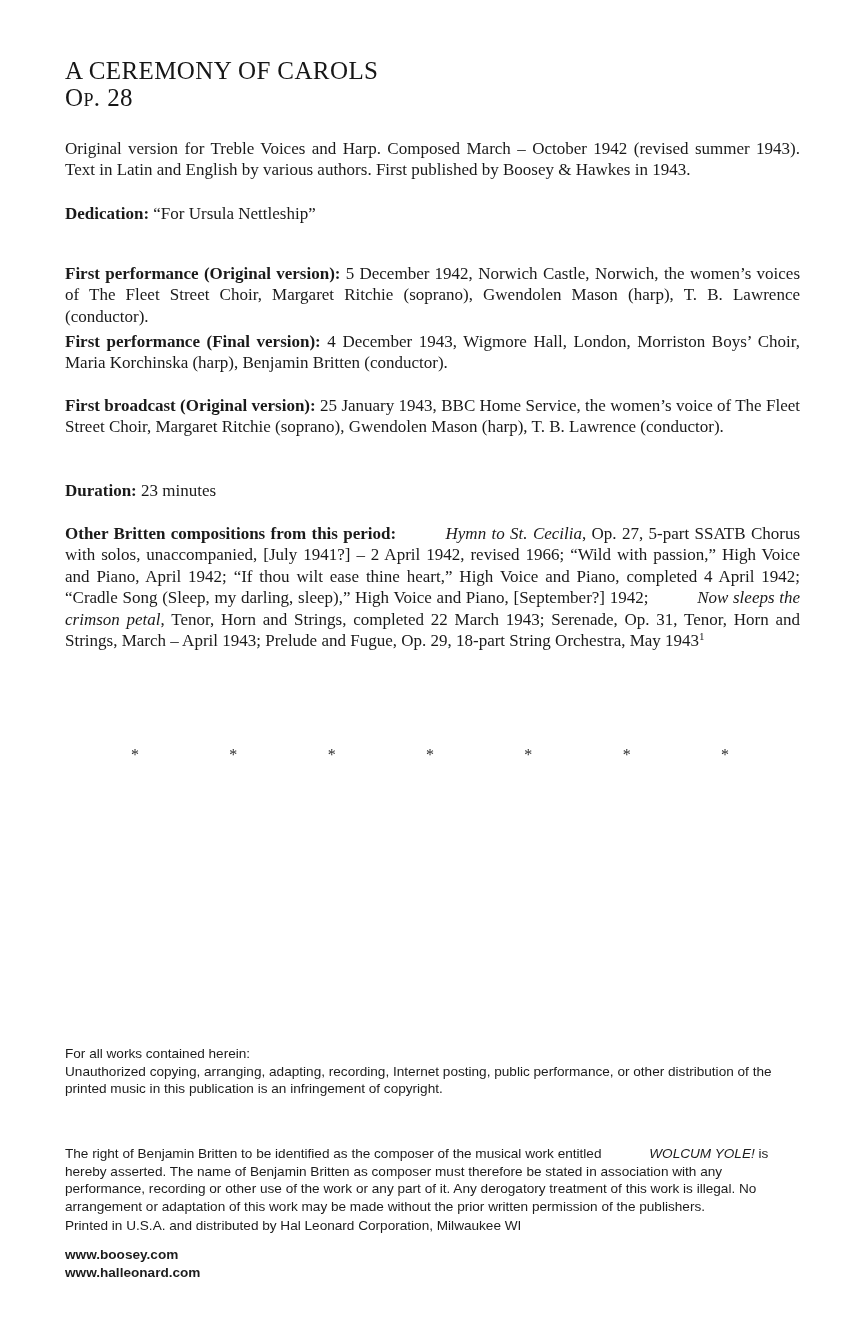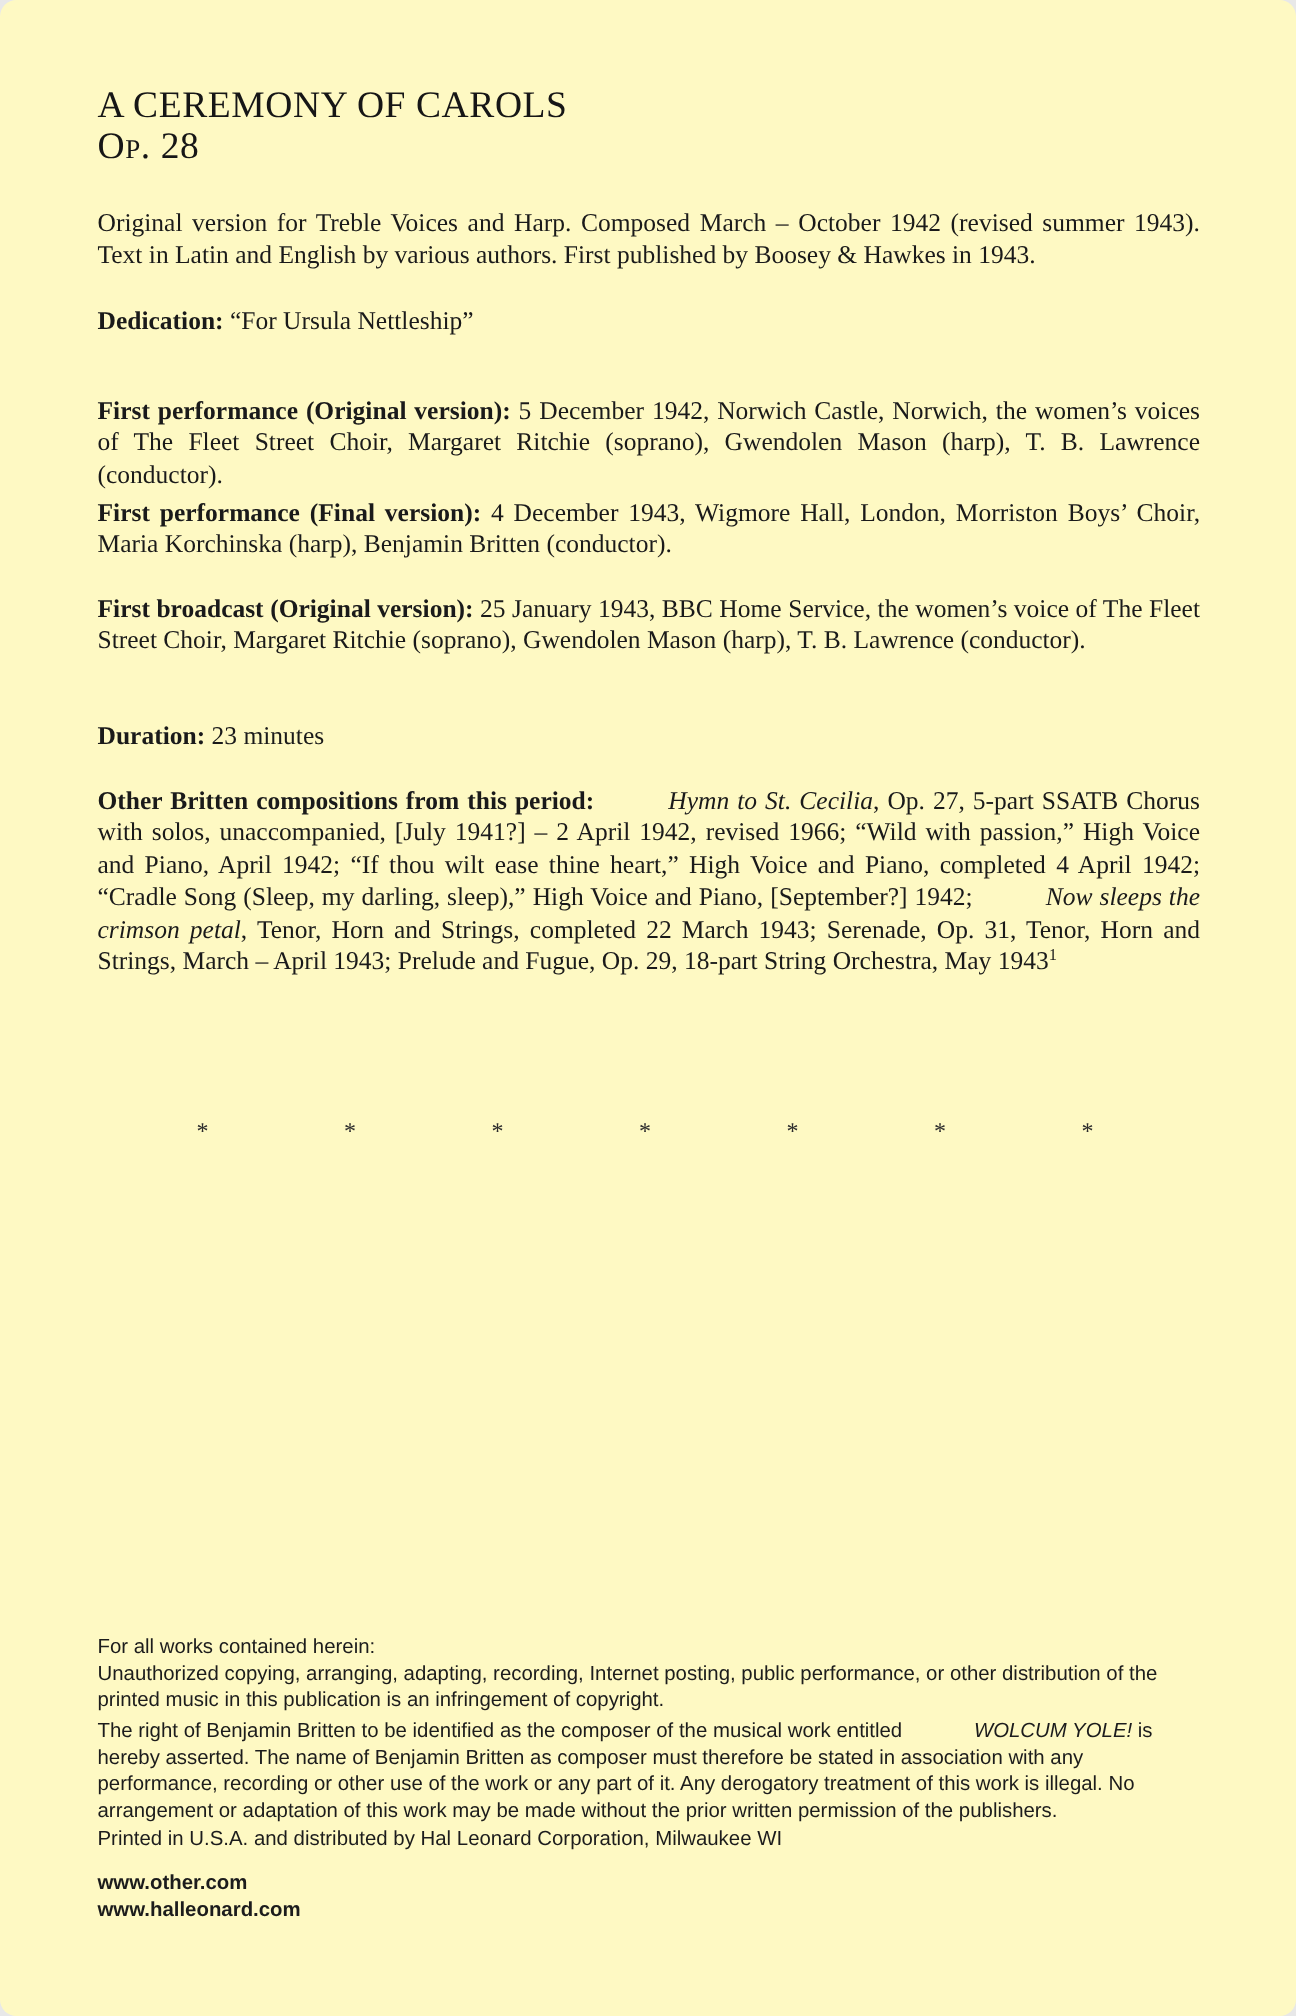--- a/index.html
+++ b/index.html
@@ -5,24 +5,23 @@
   html, body {
     margin: 0;
     padding: 0;
     background: #e8e8e8;
   }
   .page {
     position: relative;
     width: 864px;
     height: 1344px;
     margin: 0 auto;
-    background: #fef9c3;
+    background: #ffffff;
     overflow: hidden;
     color: #1a1a1a;
-    border-radius: 11px;
   }
   .block {
     position: absolute;
     left: 65px;
     width: 735px;
   }
   
   .serif {
     font-family: "Liberation Serif", "DejaVu Serif", serif;
     font-size: 17px;
@@ -118,29 +117,29 @@
   <div class="stars" style="top:746px;">
     <span>*</span>
     <span>*</span>
     <span>*</span>
     <span>*</span>
     <span>*</span>
     <span>*</span>
     <span>*</span>
   </div>
 
-  <div class="block sans" style="top:1089px;">
+  <div class="block sans" style="top:1045px;">
     <div>For all works contained herein:</div>
     <div>Unauthorized copying, arranging, adapting, recording, Internet posting, public performance, or other distribution of the printed music in this publication is an infringement of copyright.</div>
   </div>
 
   <p class="block sans" style="top:1145px; margin:0;">
     <span>The right of Benjamin Britten to be identified as the composer of the musical work entitled </span><span class="ital">WOLCUM YOLE!</span><span> is hereby asserted. The name of Benjamin Britten as composer must therefore be stated in association with any performance, recording or other use of the work or any part of it. Any derogatory treatment of this work is illegal. No arrangement or adaptation of this work may be made without the prior written permission of the publishers.</span>
   </p>
 
   <div class="block sans" style="top:1217px;">Printed in U.S.A. and distributed by Hal Leonard Corporation, Milwaukee WI</div>
 
   <div class="block sans bold" style="top:1246px;">
-    <div>www.other.com</div>
+    <div>www.boosey.com</div>
     <div>www.halleonard.com</div>
   </div>
 
 </div>
 
 </body></html>

